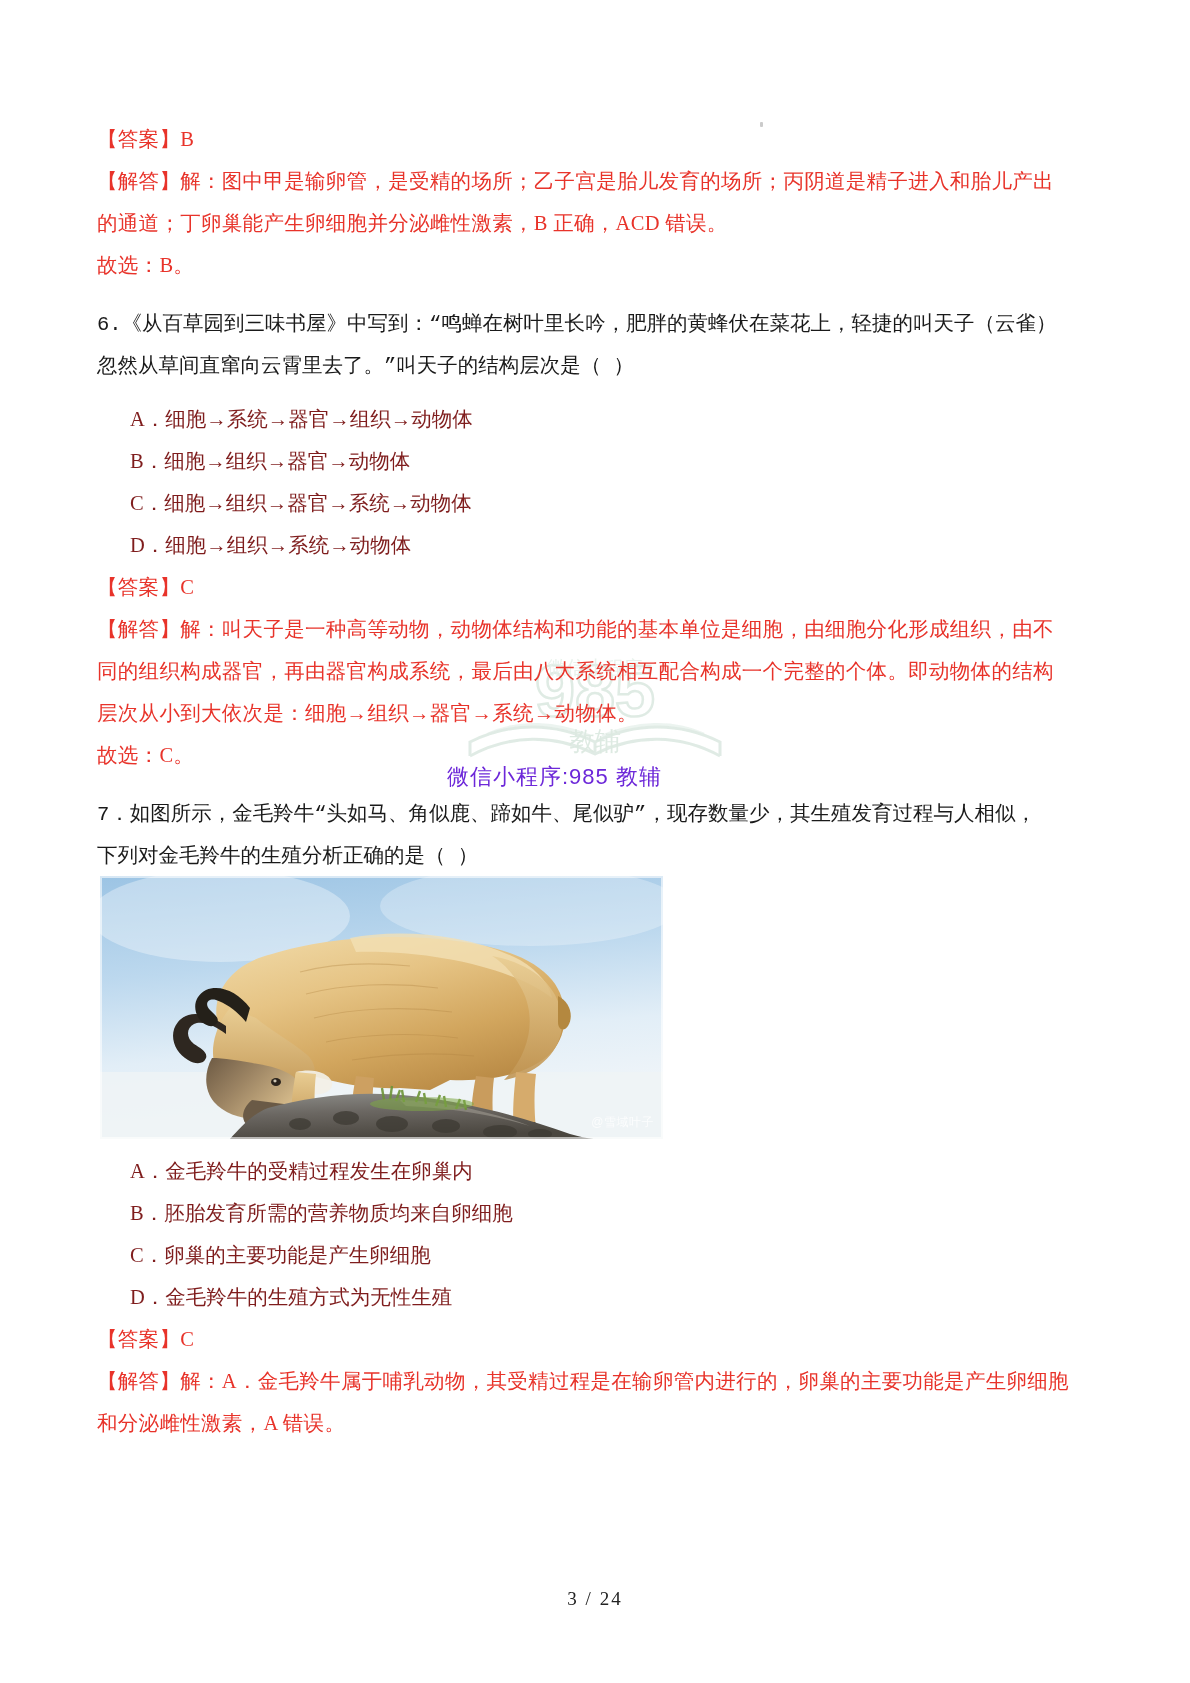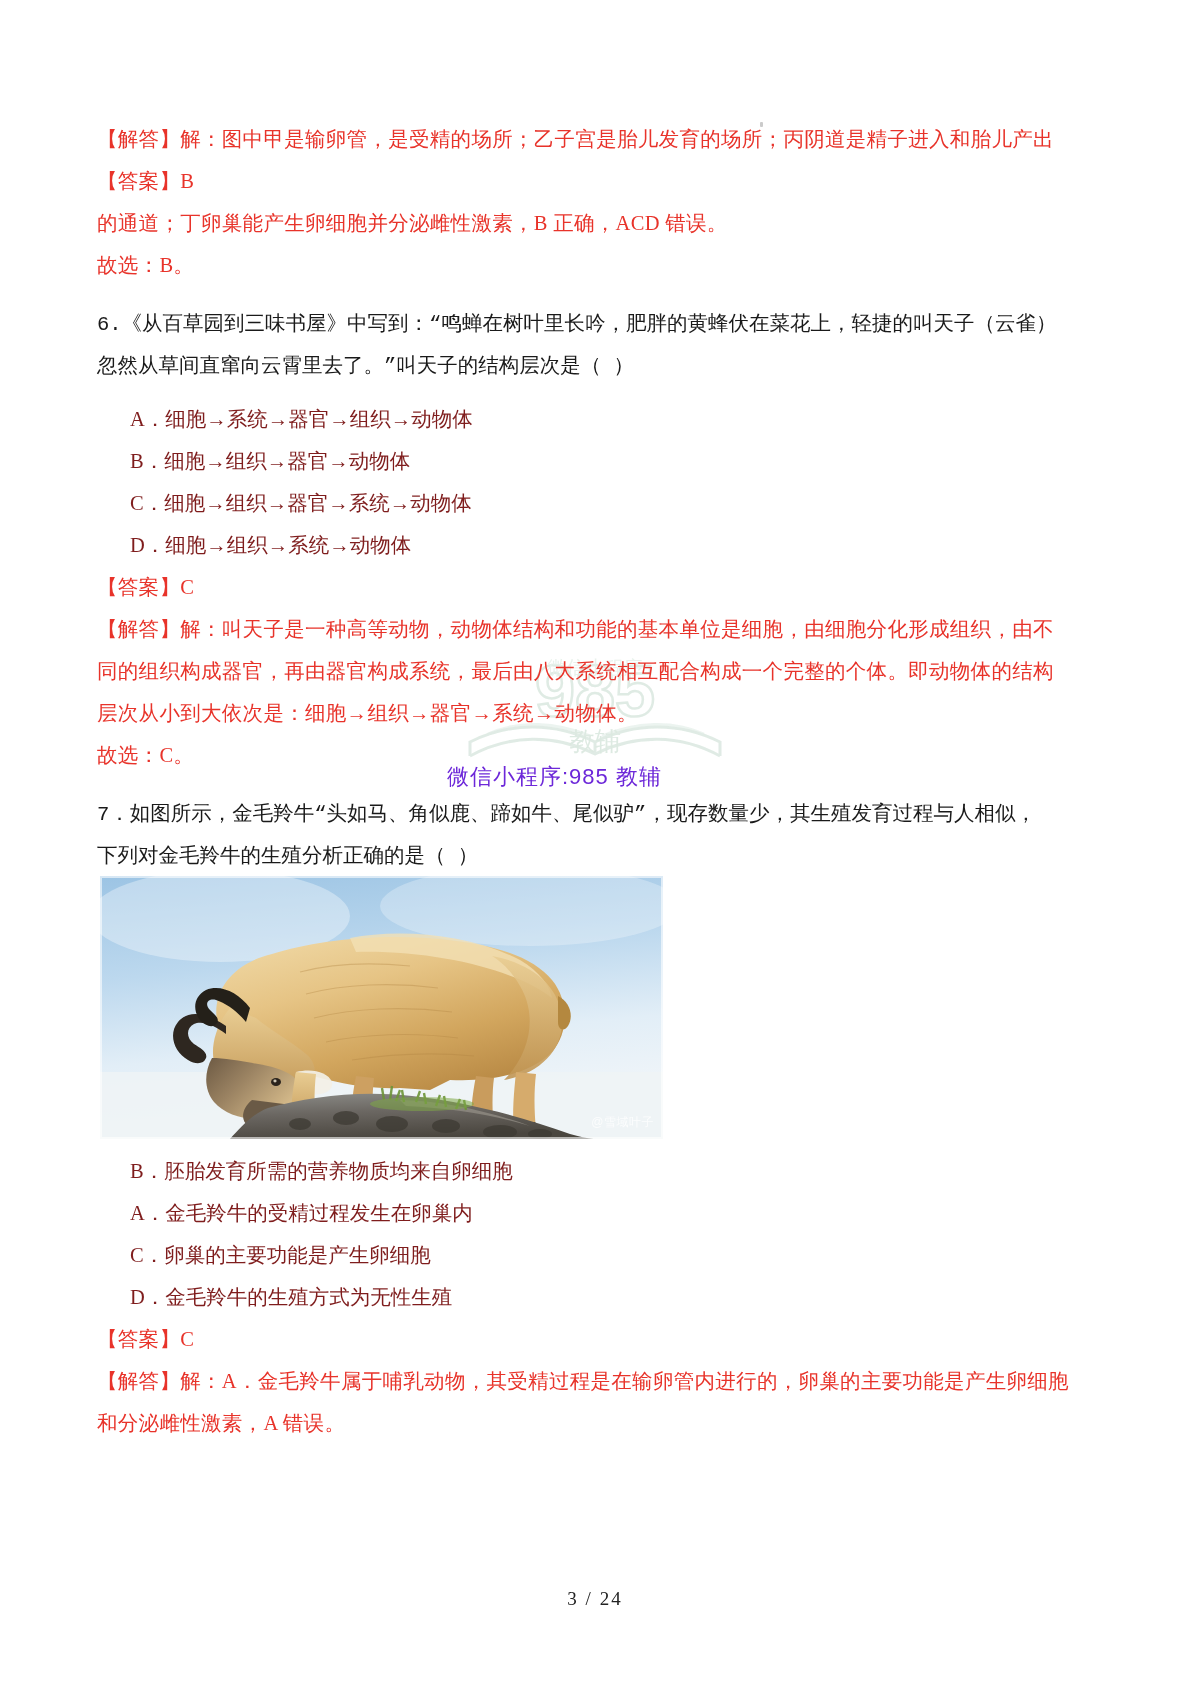--- a/index.html
+++ b/index.html
@@ -152,22 +152,22 @@
       </g>
       <text x="165" y="78" text-anchor="middle" font-family="'Liberation Sans', sans-serif" font-size="72" font-weight="bold" fill="none" stroke="#d9e7de" stroke-width="2.5" opacity="0.9">985</text>
       <text x="165" y="112" text-anchor="middle" font-family="'Liberation Sans', sans-serif" font-size="26" fill="#d9e7de" opacity="0.95">教辅</text>
       <text x="165" y="36" text-anchor="middle" font-family="'Liberation Sans', sans-serif" font-size="19" fill="#e4efe8" opacity="0.9">微信小程序</text>
     </svg>
   </div>
   <div class="wm-text">微信小程序:985 教辅</div>
 
   <div class="content">
 
+    <div class="line red">【答案】B</div>
     <div class="line red">【解答】解：图中甲是输卵管，是受精的场所；乙子宫是胎儿发育的场所；丙阴道是精子进入和胎儿产出</div>
-    <div class="line red">【答案】B</div>
     <div class="line red">的通道；丁卵巢能产生卵细胞并分泌雌性激素，B 正确，ACD 错误。</div>
     <div class="line red">故选：B。</div>
 
     <div class="gap-md"></div>
 
     <div class="qline">6.《从百草园到三味书屋》中写到：“鸣蝉在树叶里长吟，肥胖的黄蜂伏在菜花上，轻捷的叫天子（云雀）</div>
     <div class="qline">忽然从草间直窜向云霄里去了。”叫天子的结构层次是（      ）</div>
 
     <div class="gap-sm"></div>
 
@@ -191,24 +191,24 @@
     <div class="line red">故选：C。</div>
 
     <div class="gap-md"></div>
 
     <div class="qline">7．如图所示，金毛羚牛“头如马、角似鹿、蹄如牛、尾似驴”，现存数量少，其生殖发育过程与人相似，</div>
     <div class="qline">下列对金毛羚牛的生殖分析正确的是（      ）</div>
 
     <div style="height:272px"></div>
 
     <div class="opt">
+      <span class="lab">A．</span><span>金毛羚牛的受精过程发生在卵巢内</span>
+    </div>
+    <div class="opt">
       <span class="lab">B．</span><span>胚胎发育所需的营养物质均来自卵细胞</span>
-    </div>
-    <div class="opt">
-      <span class="lab">A．</span><span>金毛羚牛的受精过程发生在卵巢内</span>
     </div>
     <div class="opt">
       <span class="lab">C．</span><span>卵巢的主要功能是产生卵细胞</span>
     </div>
     <div class="opt">
       <span class="lab">D．</span><span>金毛羚牛的生殖方式为无性生殖</span>
     </div>
 
     <div class="line red">【答案】C</div>
     <div class="line red">【解答】解：A．金毛羚牛属于哺乳动物，其受精过程是在输卵管内进行的，卵巢的主要功能是产生卵细胞</div>

